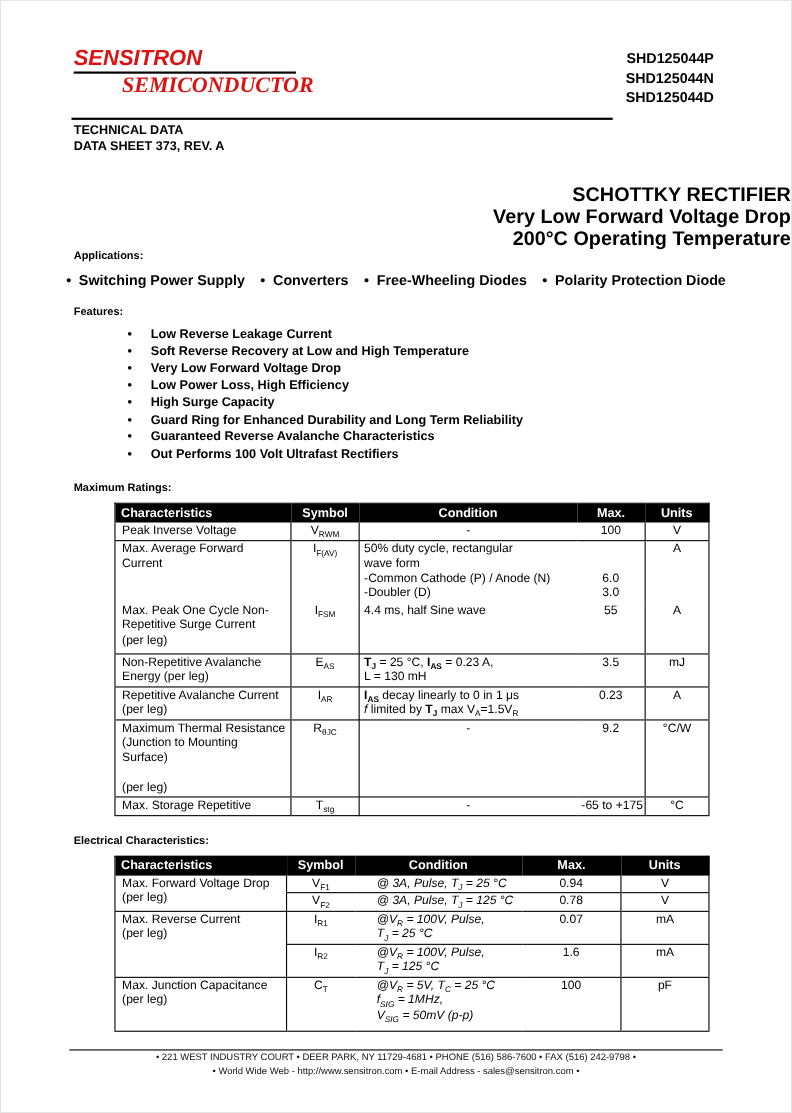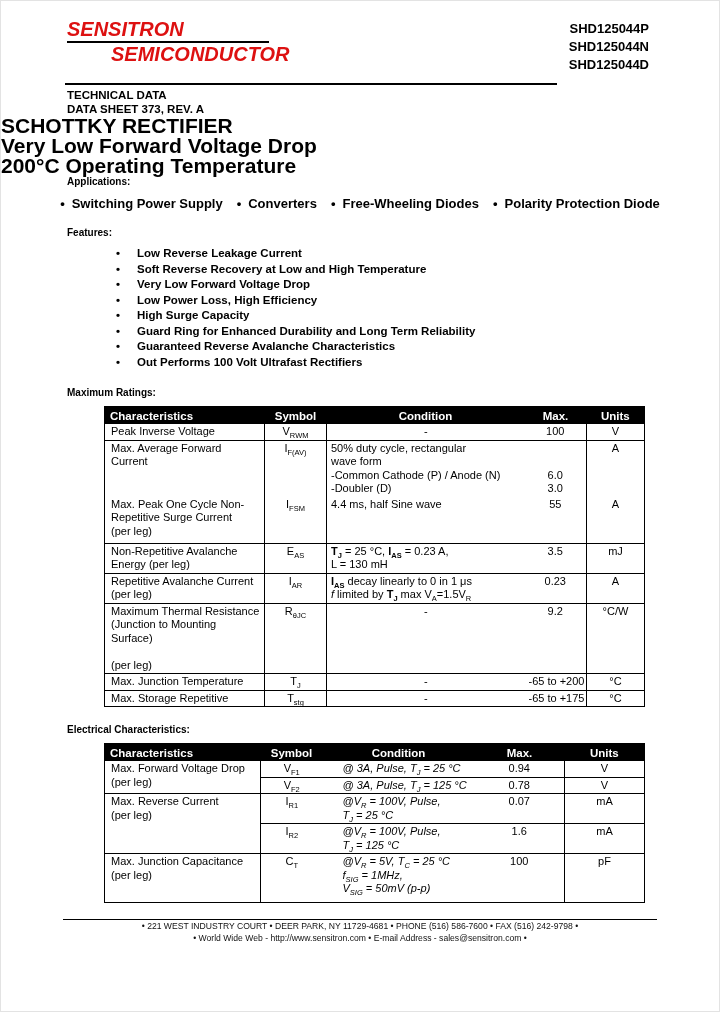--- a/index.html
+++ b/index.html
@@ -1,34 +1,34 @@
 <!DOCTYPE html>
 <html><head>
 <meta charset="utf-8">
 <style>
   html,body{margin:0;padding:0;}
   body{
     width:720px;height:1012px;background:#ffffff;position:relative;
     font-family:"Liberation Sans", sans-serif;color:#000;
     border:1px solid #e3e3e3;box-sizing:border-box;overflow:hidden;
   }
-  .page{padding-top:18px;}
+  .page{padding-top:42px;}
   .b{font-weight:bold;}
   .i{font-style:italic;}
   sub{font-size:7.5px;line-height:0;}
   
   .hdr{display:flex;justify-content:space-between;align-items:flex-start;padding:0 70px 0 66px;}
   .logo{font-style:italic;font-weight:bold;font-size:20px;line-height:21px;}
   .l1wrap{width:202px;border-bottom:2px solid #000;padding-bottom:1px;}
-  .l2{margin-left:44px;margin-top:1px;}
+  .l2{margin-left:44px;margin-top:1px;font-family:Liberation Serif, serif;}
   .parts{text-align:right;font-weight:bold;font-size:13px;line-height:18px;padding-top:1px;}
   .rule1{margin:9px 0 0 64px;width:492px;border-top:2px solid #000;}
   .docinfo{margin:3px 0 0 66px;font-weight:bold;font-size:11.5px;line-height:14px;}
   
-  .title{text-align:left;font-weight:bold;font-size:21px;line-height:20px;margin-top:0;}
+  .title{text-align:right;font-weight:bold;font-size:18px;line-height:20px;margin-top:27px;}
   .h-section{margin-left:66px;font-weight:bold;font-size:10px;}
   .apps-line{text-align:center;font-weight:bold;font-size:13px;margin-top:9px;}
   .app-item{margin:0 7px;white-space:nowrap;}
   .blt{margin-right:7px;}
   .mt{margin-top:16px;}
   .mt2{margin-top:17px;}
   .features{margin:8px 0 0 115px;font-weight:bold;font-size:11.5px;line-height:15.5px;}
   .feat{display:flex;}
   .feat .blt{width:21px;margin:0;}
   
@@ -181,27 +181,20 @@
         <td class="units">A</td>
       </tr>
       <tr>
         <td class="char"><span>Maximum Thermal Resistance</span><br><span>(Junction to Mounting Surface)</span><br><br><span>(per leg)</span></td>
         <td class="sym"><span>R</span><sub>θJC</sub></td>
         <td class="cond ctr"><span>-</span></td>
         <td class="max"><span>9.2</span></td>
         <td class="units">°C/W</td>
       </tr>
       <tr>
-        <td class="char"><span>Max. Junction Temperature</span></td>
-        <td class="sym"><span>T</span><sub>J</sub></td>
-        <td class="cond ctr"><span>-</span></td>
-        <td class="max"><span>-65 to +200</span></td>
-        <td class="units">°C</td>
-      </tr>
-      <tr>
         <td class="char"><span>Max. Storage Repetitive</span></td>
         <td class="sym"><span>T</span><sub>stg</sub></td>
         <td class="cond ctr"><span>-</span></td>
         <td class="max"><span>-65 to +175</span></td>
         <td class="units">°C</td>
       </tr>
     </tbody>
       </table>
   </div>
 

